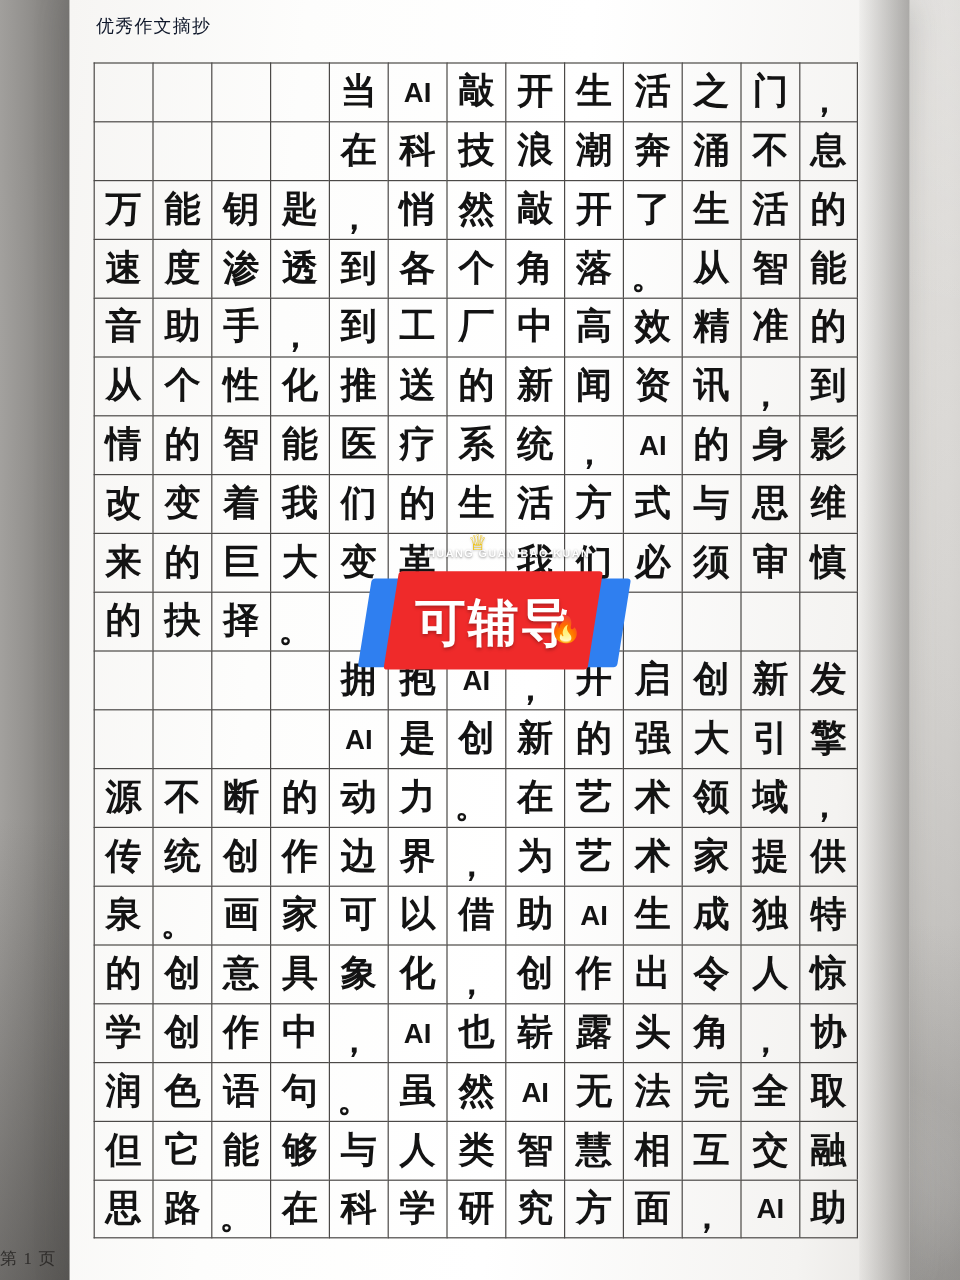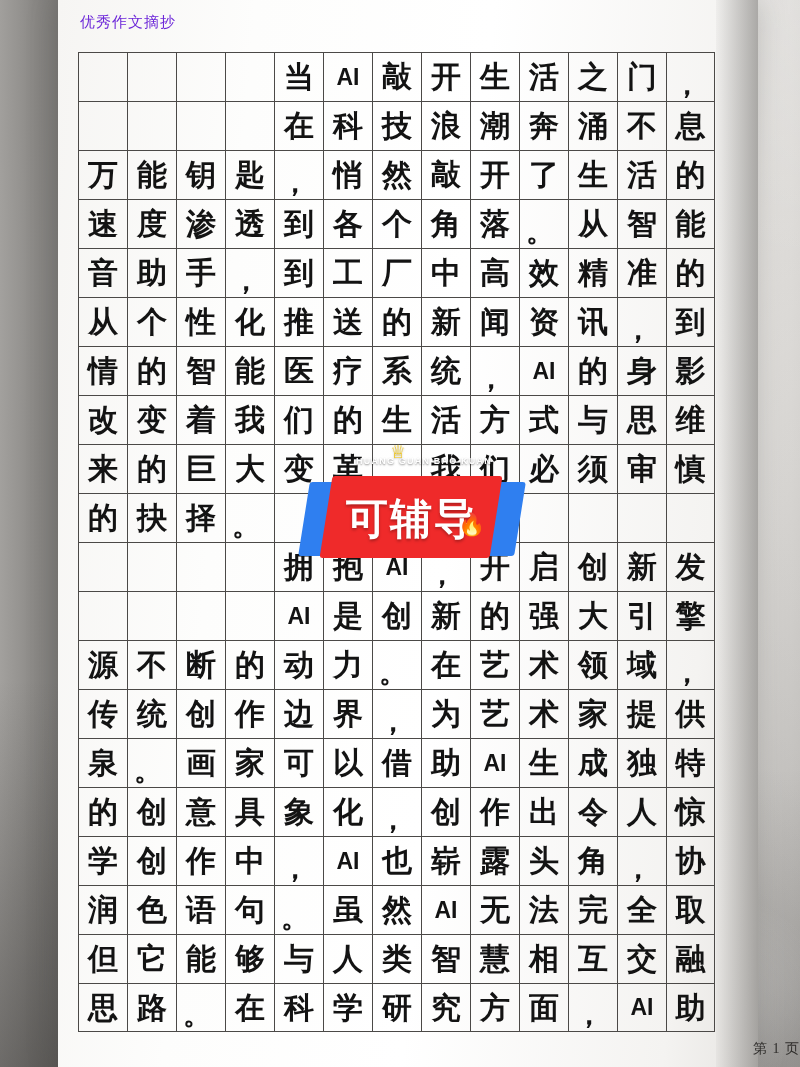--- a/index.html
+++ b/index.html
@@ -60,21 +60,21 @@
     background: linear-gradient(90deg, rgba(120,118,115,0.05) 0%, rgba(110,108,105,0.55) 100%);
   }
 
   
   #doc-header {
     position: absolute;
     left: 80px;
     top: 13px;
     font-family: "Liberation Serif", serif;
     font-size: 15px;
-    color: #6d28d9;
+    color: #0f172a;
     letter-spacing: 1px;
     white-space: nowrap;
   }
 
   
   #grid-wrap {
     position: absolute;
     left: 78px;
     top: 52px;
     width: 646px;
@@ -117,21 +117,21 @@
     font-weight: 700;
     font-size: 23px;
   }
 
   
   #page-footer {
     position: absolute;
     left: 0;
     right: 0;
     top: 1040px;
-    text-align: right;
+    text-align: left;
     font-family: "Liberation Serif", serif;
     font-size: 14px;
     color: #2f2d2b;
     letter-spacing: 1px;
   }
 
   
   #watermark {
     position: absolute;
     left: 304px;

